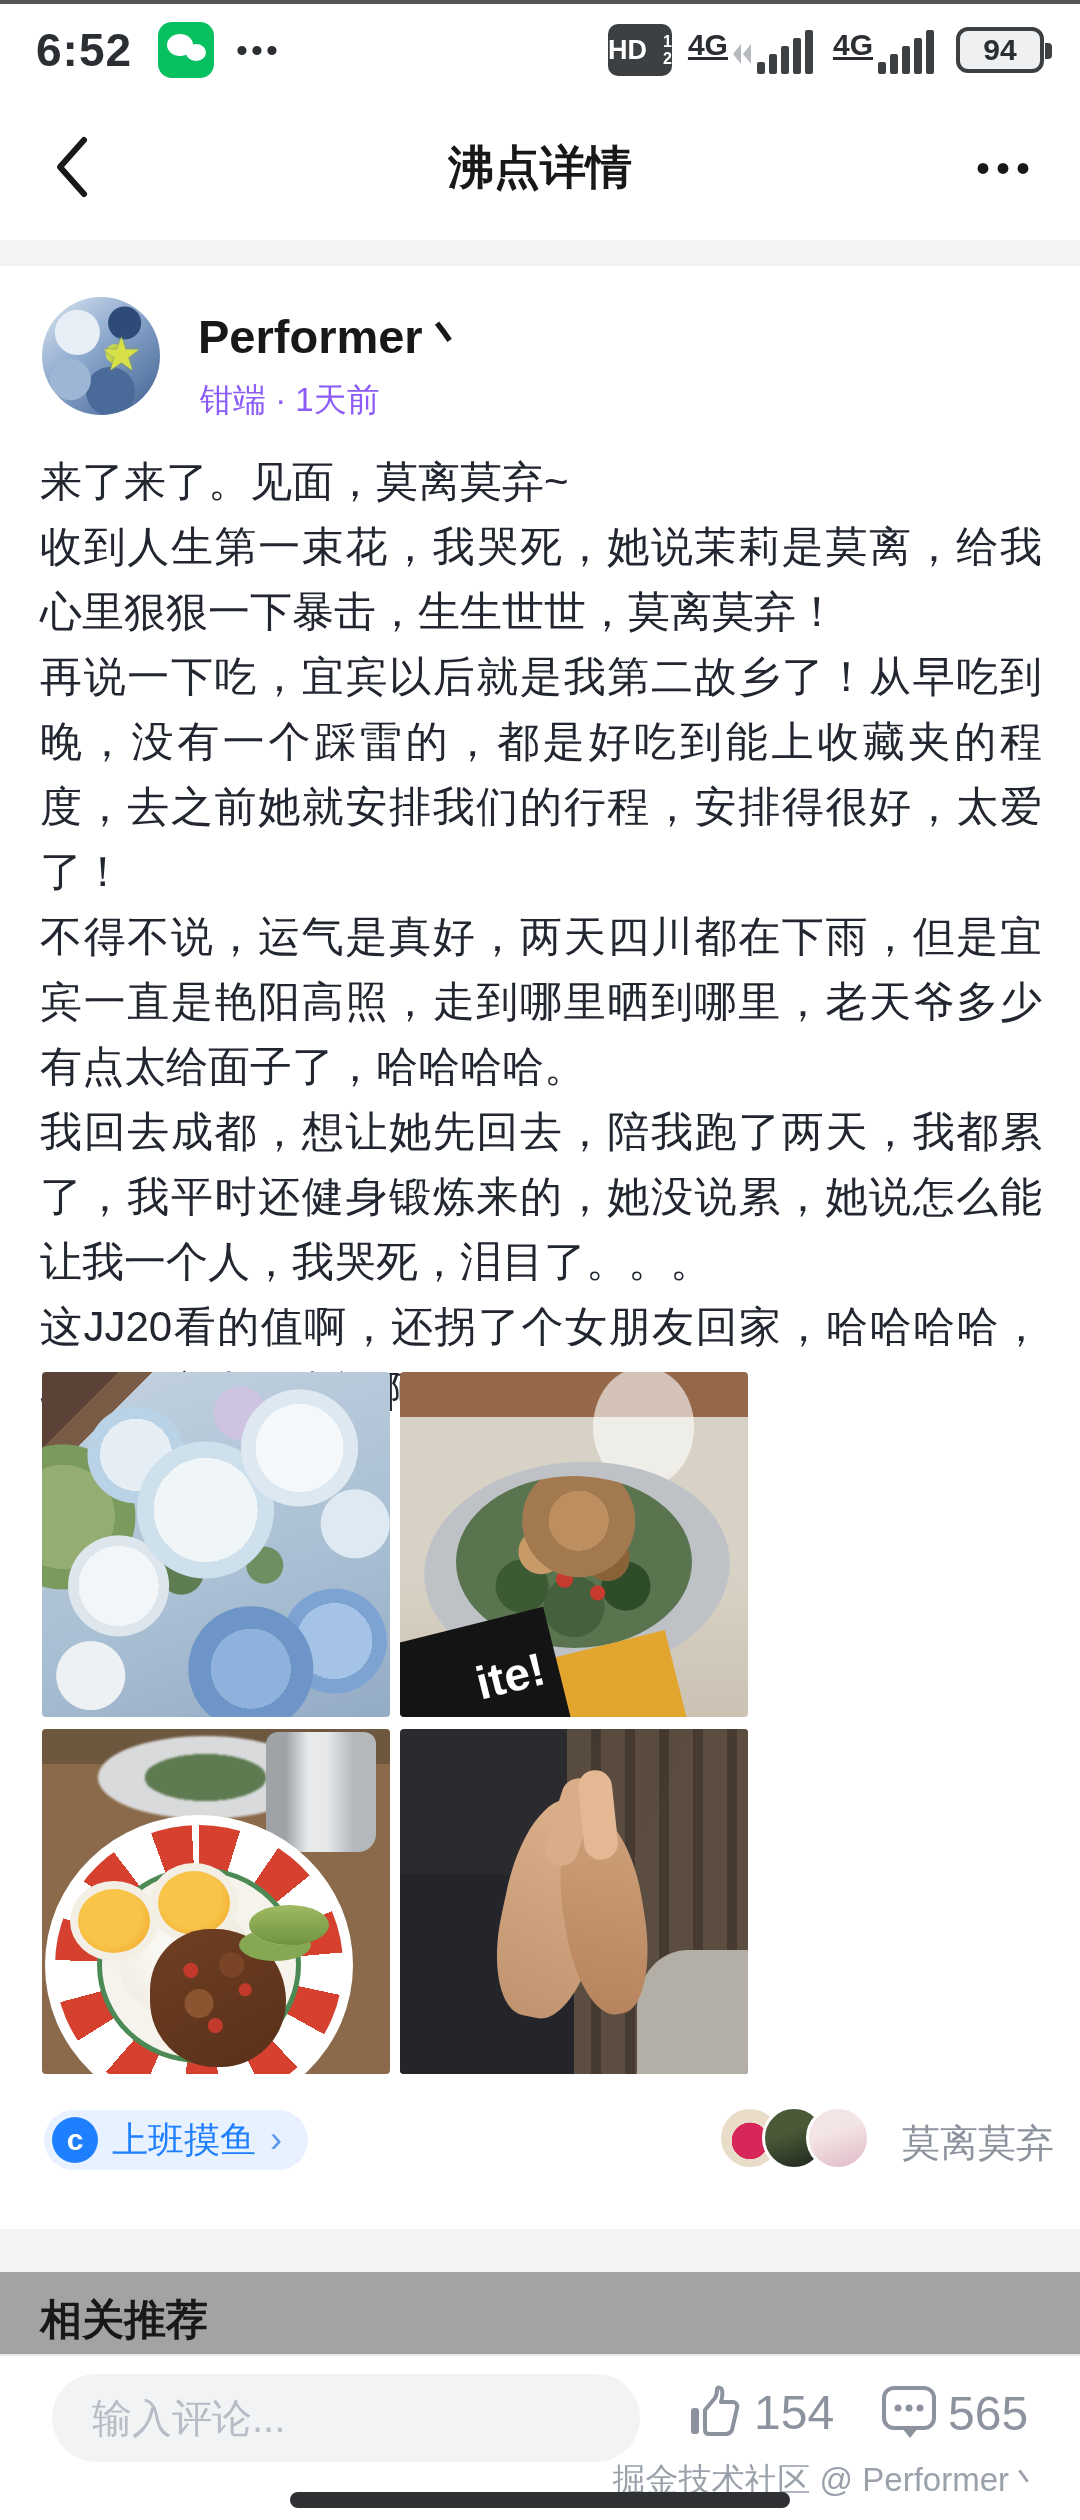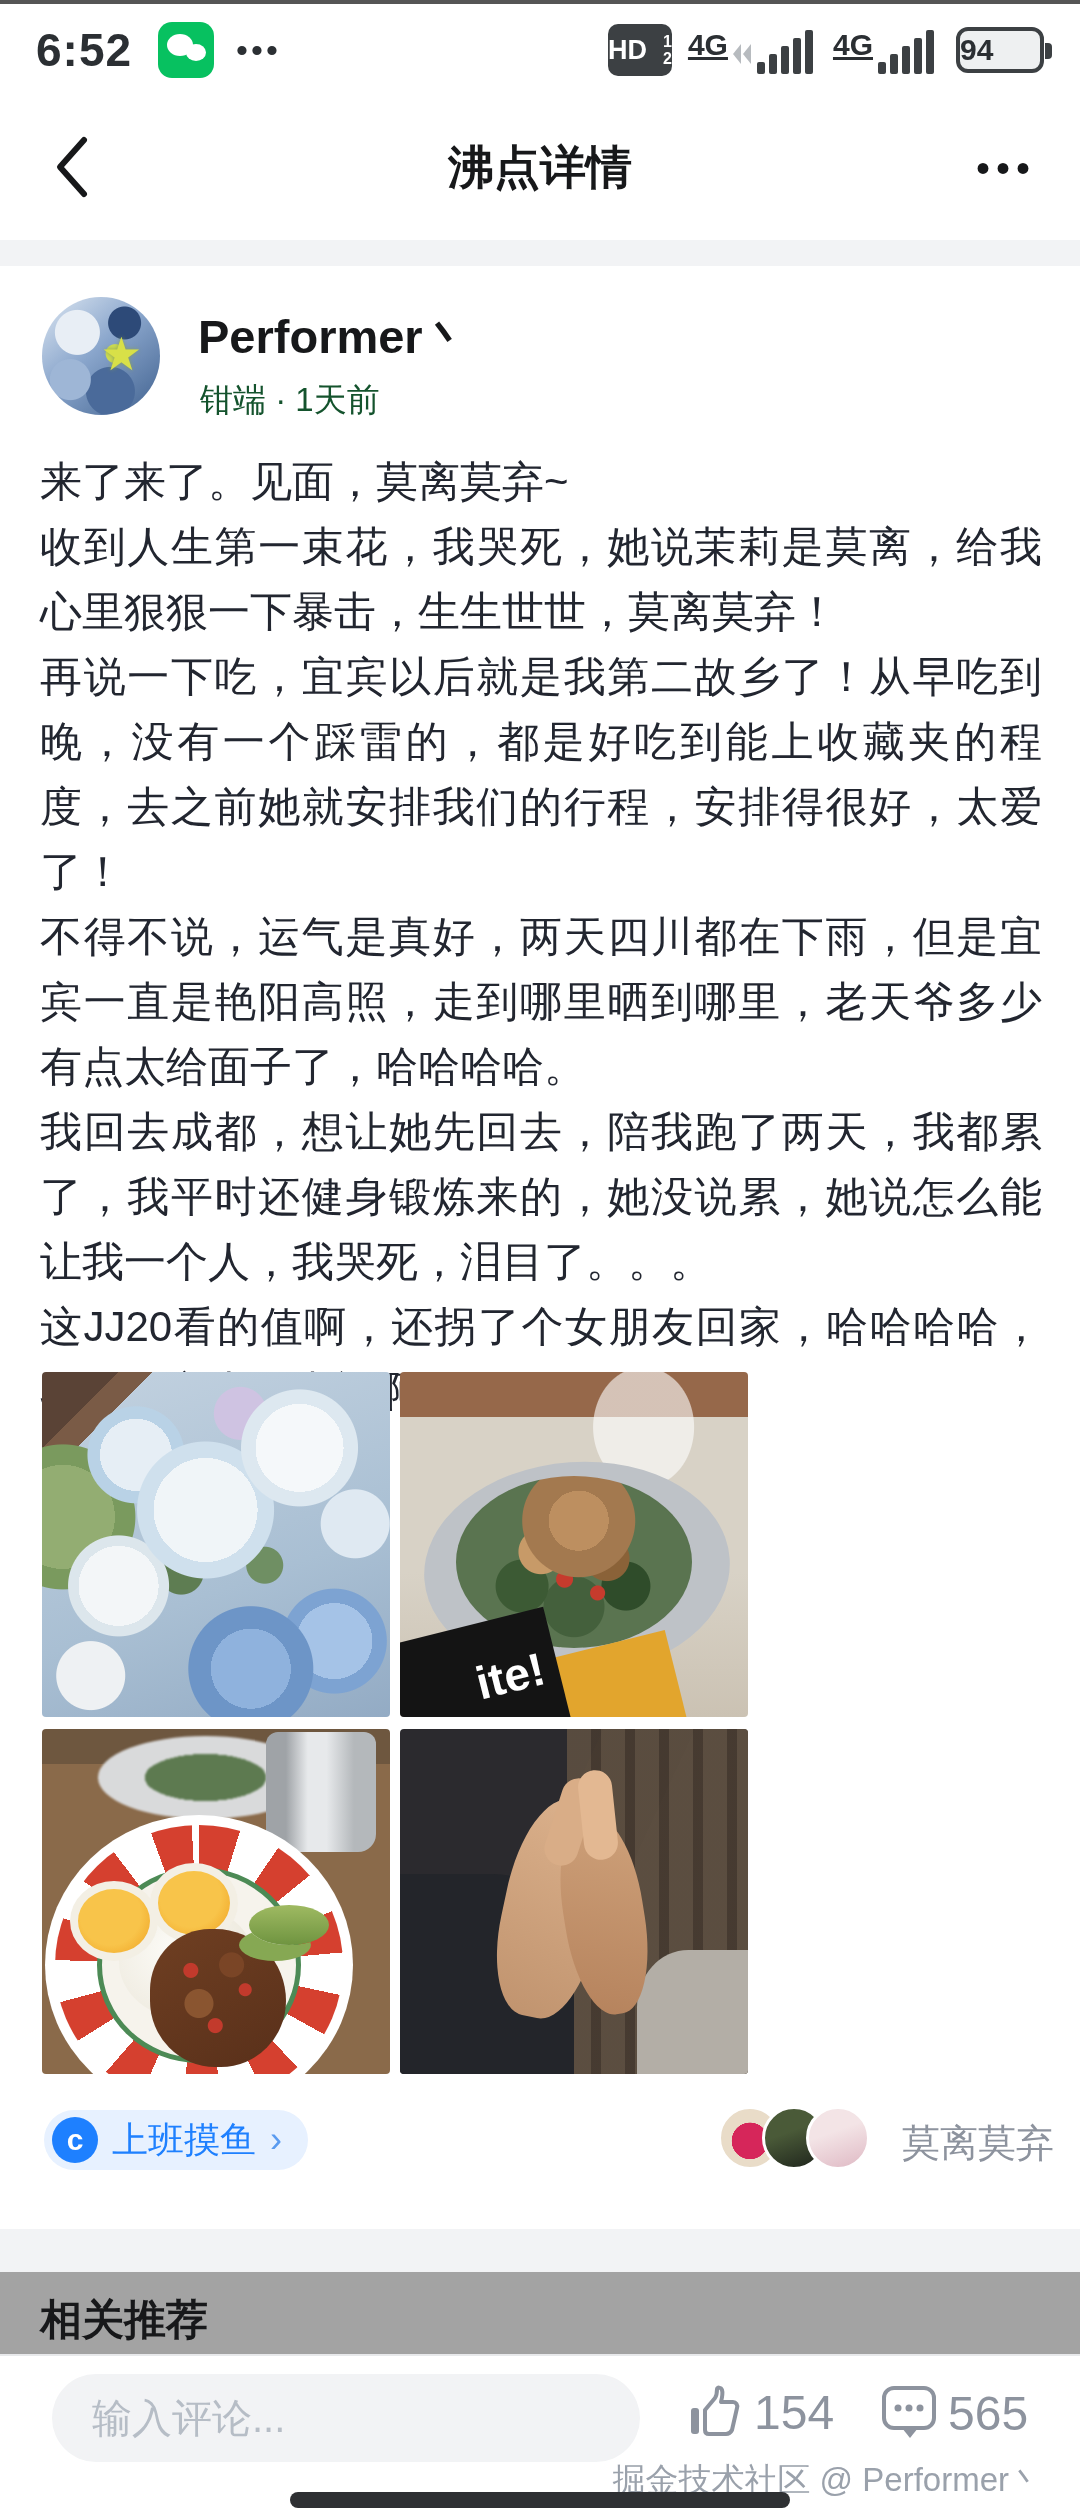--- a/index.html
+++ b/index.html
@@ -16,21 +16,21 @@
   .wechat-badge .b2 { position:absolute; right:8px; top:22px; width:20px; height:17px; background:#fff; border-radius:50%; }
   .sb-dots { margin-left:22px; font-size:34px; letter-spacing:3px; color:#2b2f33; }
   .sb-right { margin-left:auto; display:flex; align-items:center; gap:16px; }
   .hd-badge { background:#3c4043; color:#fff; border-radius:10px; width:64px; height:52px;
     display:flex; align-items:center; justify-content:center; gap:16px; }
   .hd-badge .hd { font-size:27px; font-weight:800; }
   .hd-badge .nums { display:flex; flex-direction:column; font-size:16px; font-weight:700; line-height:17px; }
   .sig { display:flex; align-items:flex-end; gap:3px; }
   .sig .g { font-size:30px; font-weight:700; transform:translateY(-14px);text-decoration:underline; }
   .batt { width:88px; height:46px; border:4px solid #3c4043; border-radius:12px; position:relative;
-    display:flex; align-items:center; justify-content:flex-start; font-size:30px; font-weight:600; background:#eef0f1; }
+    display:flex; align-items:center; justify-content:center; font-size:30px; font-weight:600; background:#eef0f1; }
   .batt::after { content:""; position:absolute; right:-12px; top:12px; width:7px; height:16px; background:#3c4043; border-radius:0 4px 4px 0; }
 
   
   .nav-bar { position:absolute; top:92px; left:0; width:1080px; height:144px; background:#fff;
     display:flex; align-items:center; justify-content:center; }
   .nav-back { position:absolute; left:48px; top:36px; width:50px; height:70px; cursor:pointer; }
   .nav-title { font-size:46px; font-weight:700; color:#17181a; }
   .nav-more { position:absolute; right:44px; top:50px; font-size:40px; letter-spacing:6px; color:#17181a; cursor:pointer; }
   .nav-gap { position:absolute; top:236px; left:0; width:1080px; height:26px; background:#f2f3f5; }
 
@@ -39,21 +39,21 @@
   .avatar { position:absolute; left:42px; top:31px; width:118px; height:118px; border-radius:50%;
     background:
       radial-gradient(circle at 62% 48%, #cddc4e 0 9px, rgba(0,0,0,0) 10px),
       radial-gradient(circle at 30% 30%, #e8eef5 0 22px, rgba(0,0,0,0) 23px),
       radial-gradient(circle at 70% 22%, #2d4a78 0 16px, rgba(0,0,0,0) 17px),
       radial-gradient(circle at 24% 70%, #9eb6d6 0 20px, rgba(0,0,0,0) 21px),
       radial-gradient(circle at 58% 80%, #4a6a9a 0 24px, rgba(0,0,0,0) 25px),
       linear-gradient(140deg, #dde7f2 0%, #8aa6cc 45%, #40618f 100%); }
   .avatar .star { position:absolute; right:18px; top:34px; color:#d8e048; font-size:46px; line-height:1; text-shadow:0 0 4px #8aa05a; }
   .author { position:absolute; left:198px; top:40px; font-size:47px; font-weight:600; color:#17181a; }
-  .meta { position:absolute; left:200px; top:112px; font-size:33px; color:#14532d; }
+  .meta { position:absolute; left:200px; top:112px; font-size:33px; color:#8b5cf6; }
 
   .post-text { position:absolute; left:40px; top:183px; width:1002px; font-size:42px; line-height:65px;
     color:#222630; text-align:justify; }
   .post-text p { margin:0; }
 
   
   .grid { position:absolute; left:42px; top:1106px; width:706px; height:702px;
     display:grid; grid-template-columns:348px 348px; grid-template-rows:345px 345px; gap:12px 10px; }
   .ph { position:relative; overflow:hidden; border-radius:4px; cursor:pointer; }
 

